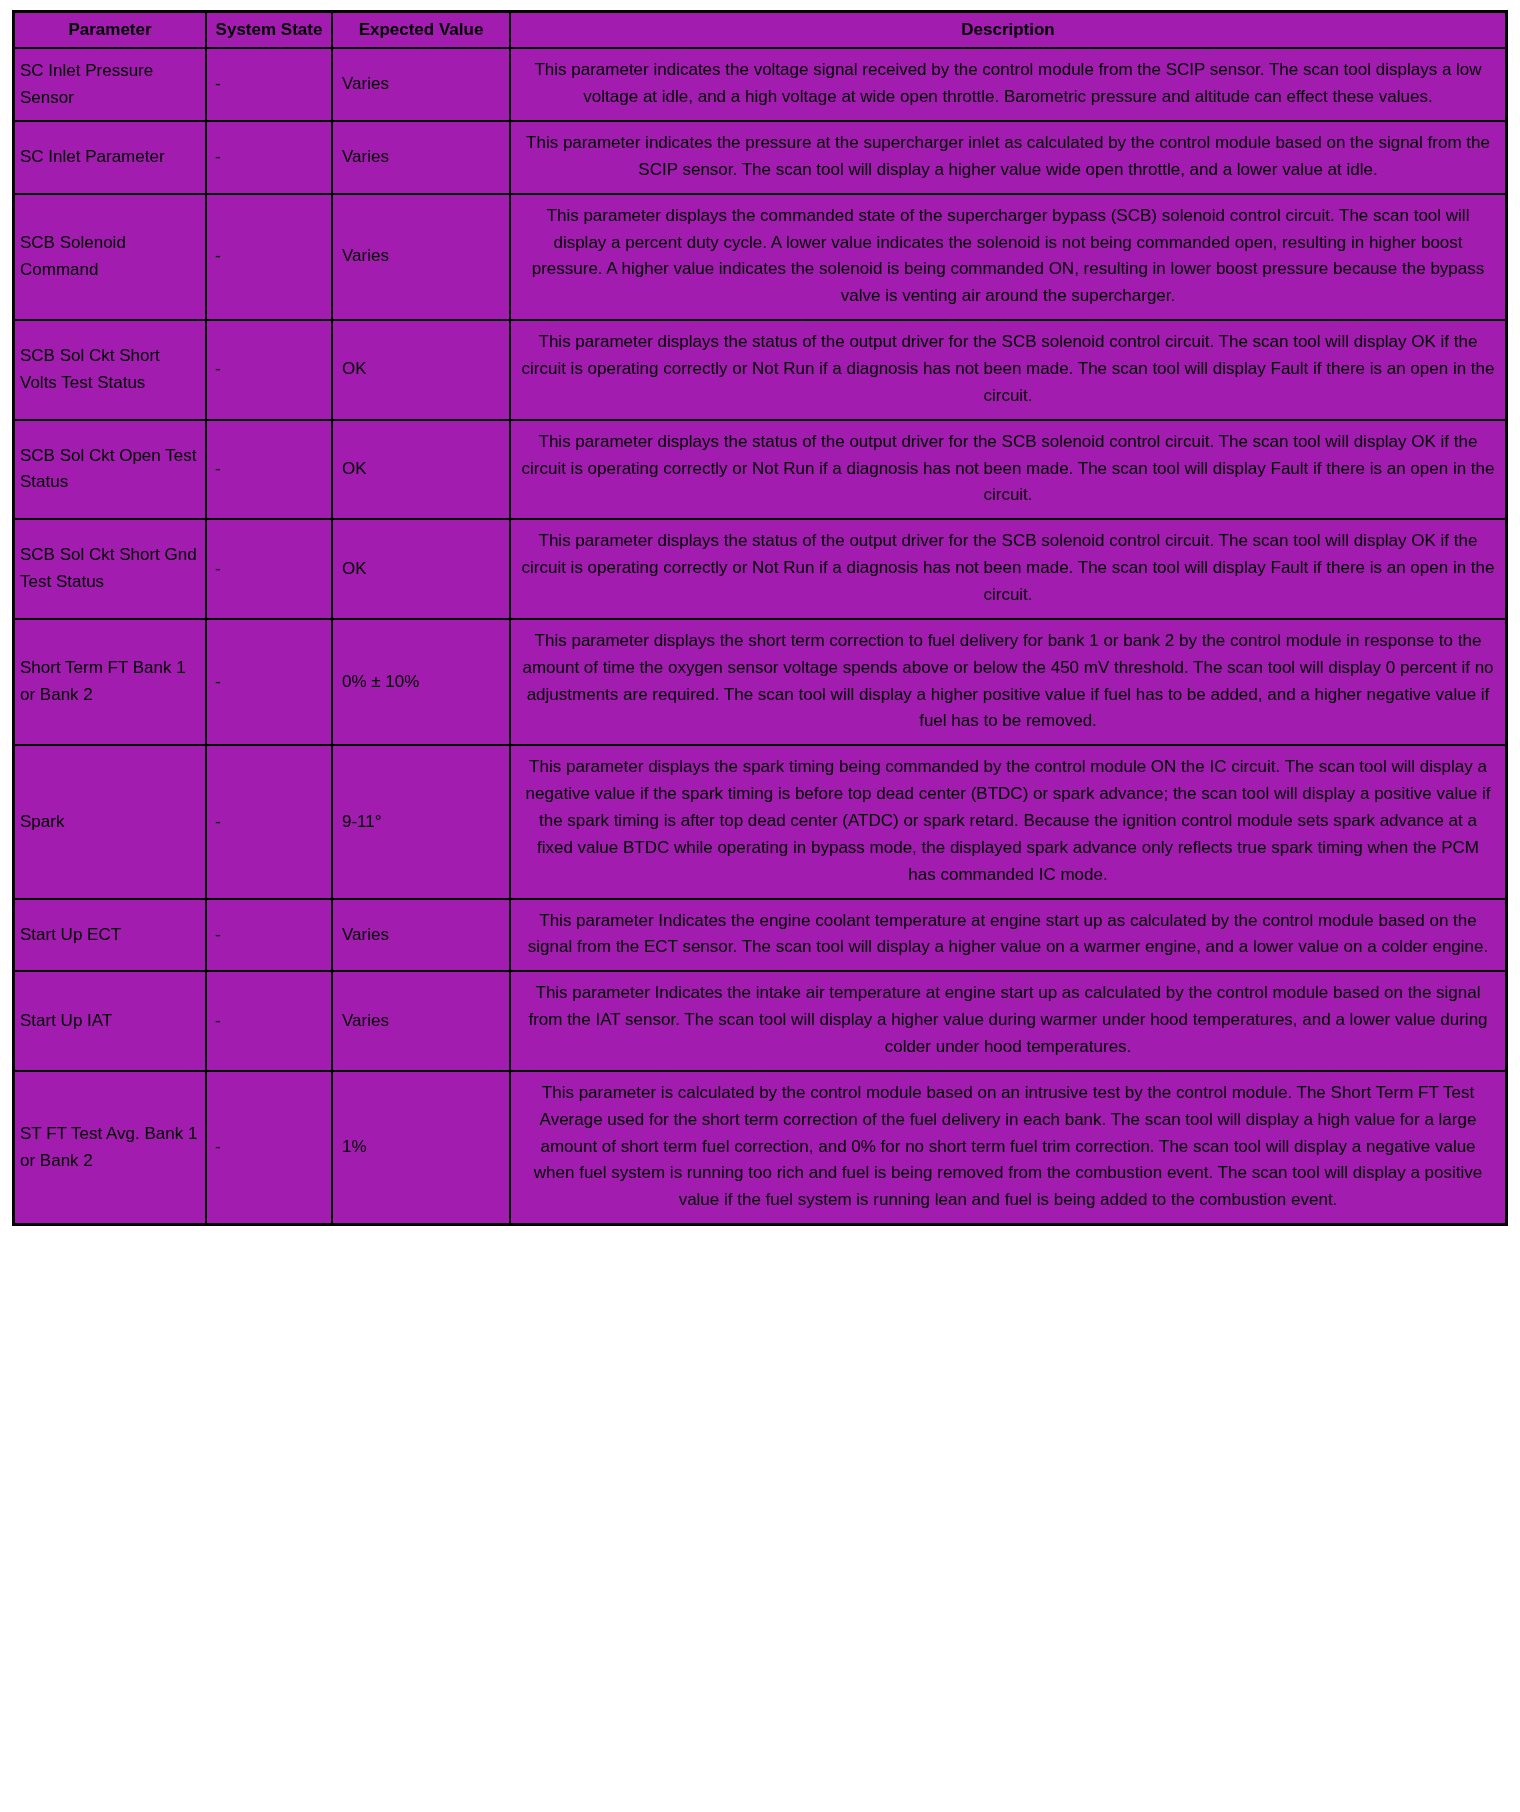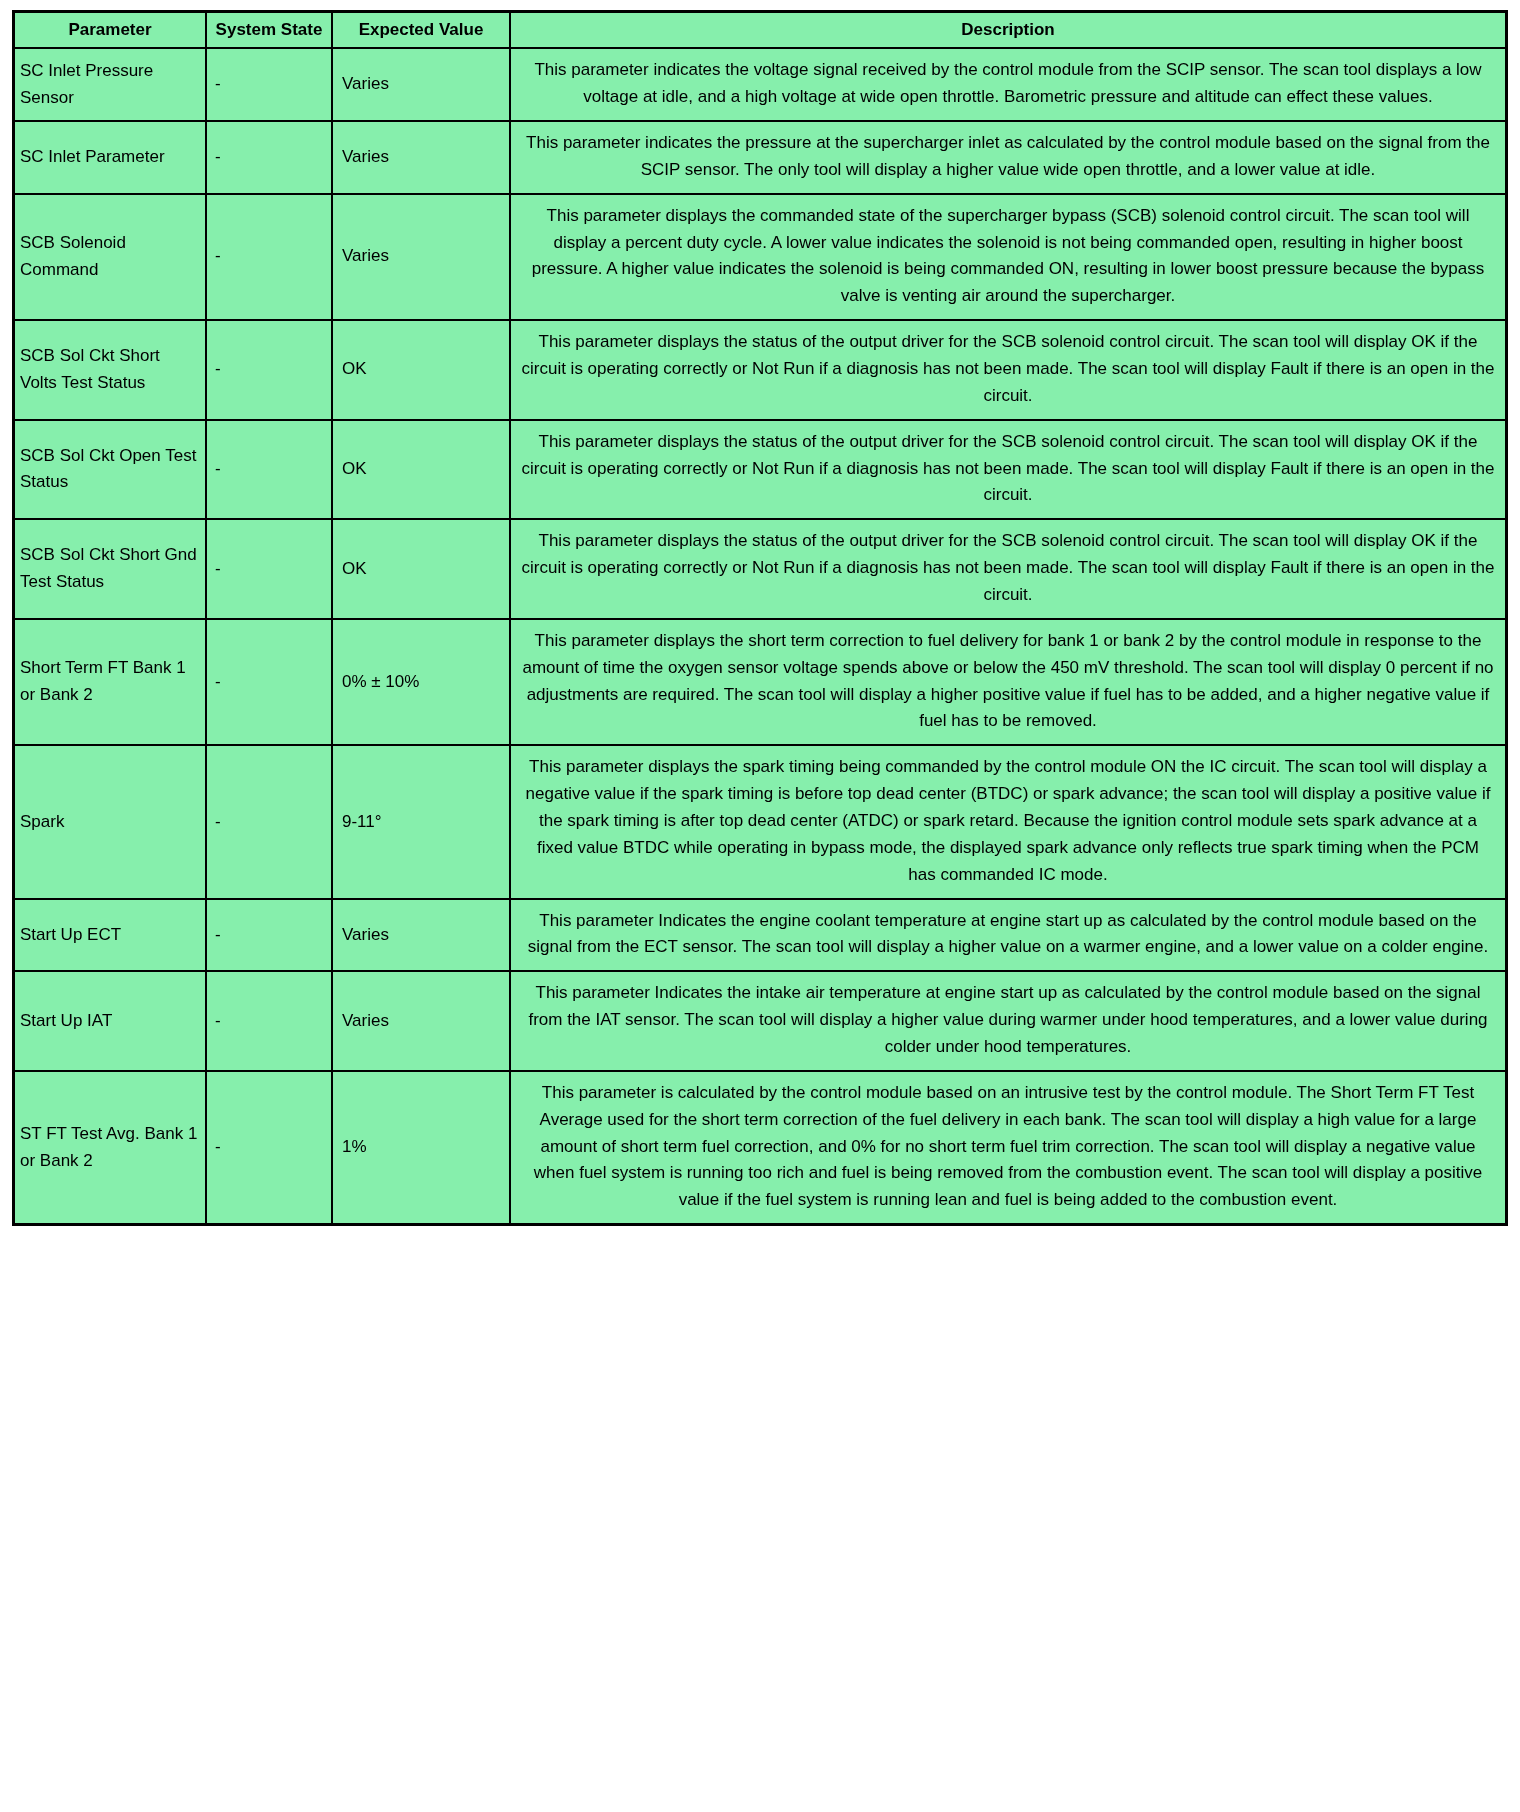--- a/index.html
+++ b/index.html
@@ -15,21 +15,21 @@
   }
   .page {
     padding: 10px 12px 12px 12px;
     box-sizing: border-box;
   }
   table.param-table {
     border-collapse: collapse;
     width: 100%;
     border: 3px solid #000000;
     table-layout: fixed;
-    background: #86efac;
+    background: #a21caf;
   }
   .param-table th,
   .param-table td {
     border: 2px solid #000000;
     font-size: 17px;
     color: #000000;
     overflow-wrap: break-word;
   }
   .param-table thead th {
     font-weight: bold;
@@ -83,21 +83,21 @@
     <td class="cell-param">SC Inlet Pressure Sensor</td>
     <td class="cell-state">-</td>
     <td class="cell-expect">Varies</td>
     <td class="cell-desc">This parameter indicates the voltage signal received by the control module from the SCIP sensor. The scan tool displays a low voltage at idle, and a high voltage at wide open throttle. Barometric pressure and altitude can effect these values.</td>
   </tr>
 
   <tr>
     <td class="cell-param">SC Inlet Parameter</td>
     <td class="cell-state">-</td>
     <td class="cell-expect">Varies</td>
-    <td class="cell-desc">This parameter indicates the pressure at the supercharger inlet as calculated by the control module based on the signal from the SCIP sensor. The only tool will display a higher value wide open throttle, and a lower value at idle.</td>
+    <td class="cell-desc">This parameter indicates the pressure at the supercharger inlet as calculated by the control module based on the signal from the SCIP sensor. The scan tool will display a higher value wide open throttle, and a lower value at idle.</td>
   </tr>
 
   <tr>
     <td class="cell-param">SCB Solenoid Command</td>
     <td class="cell-state">-</td>
     <td class="cell-expect">Varies</td>
     <td class="cell-desc">This parameter displays the commanded state of the supercharger bypass (SCB) solenoid control circuit. The scan tool will display a percent duty cycle. A lower value indicates the solenoid is not being commanded open, resulting in higher boost pressure. A higher value indicates the solenoid is being commanded ON, resulting in lower boost pressure because the bypass valve is venting air around the supercharger.</td>
   </tr>
 
   <tr>

